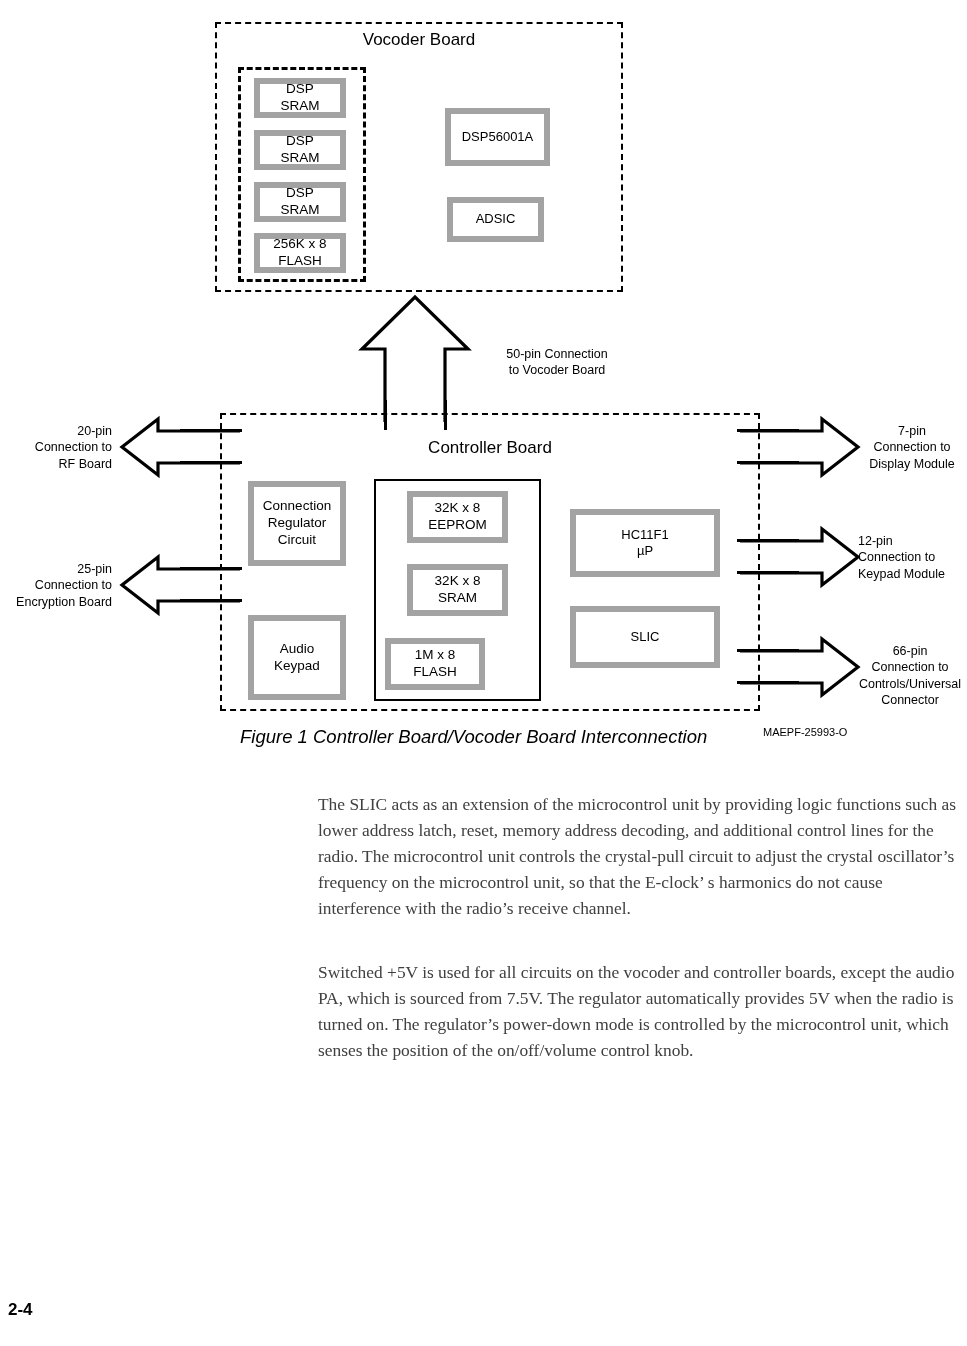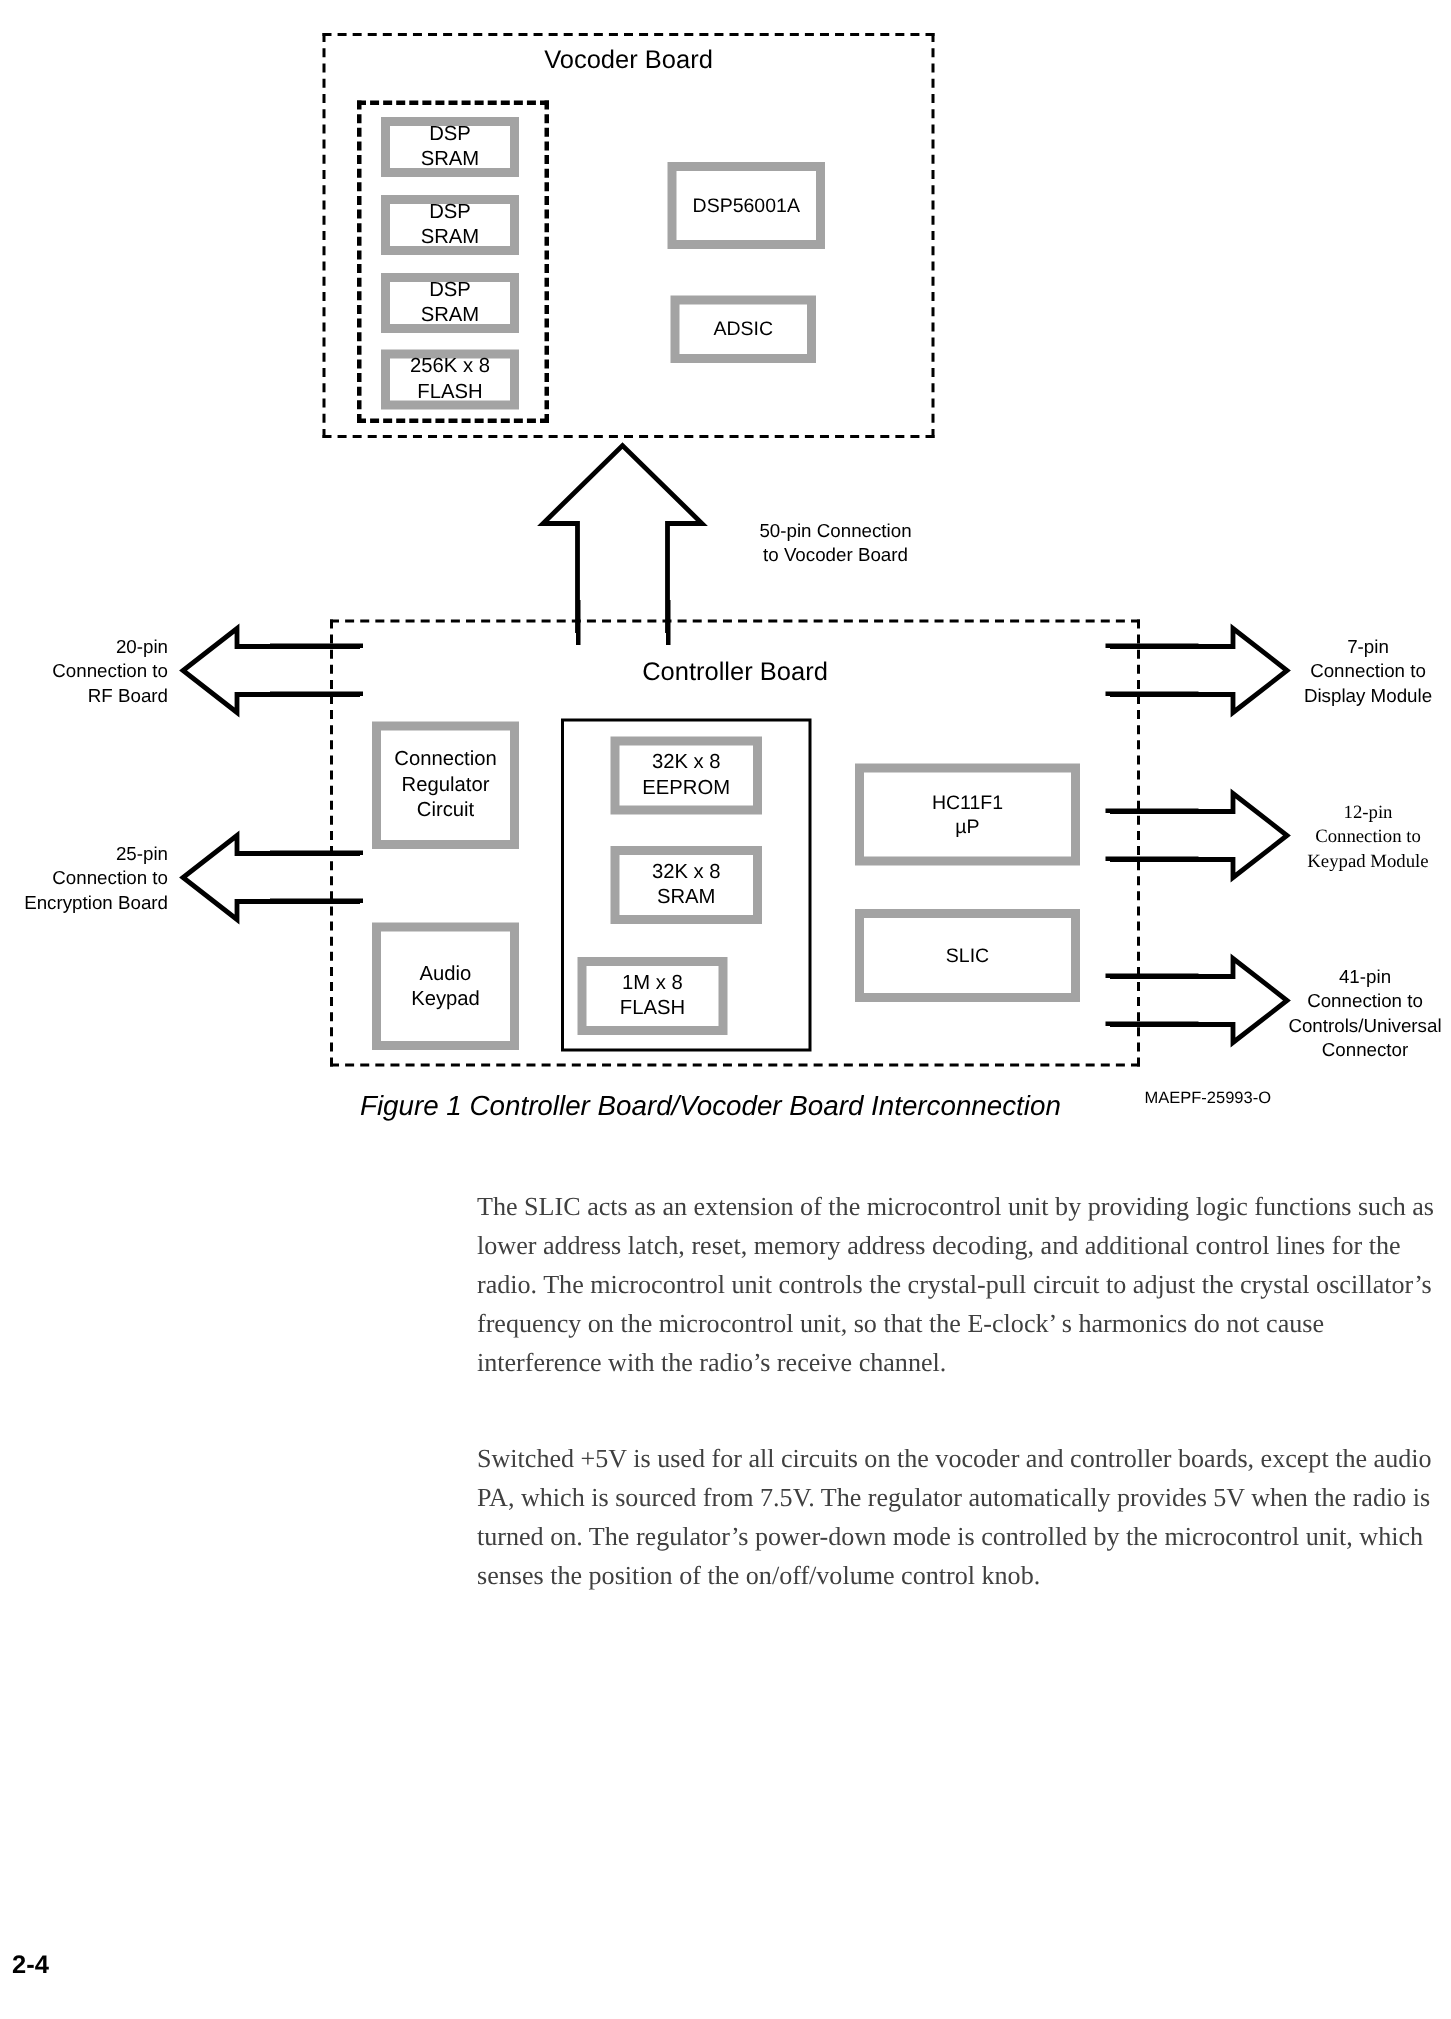--- a/index.html
+++ b/index.html
@@ -227,28 +227,28 @@
   <svg class="abs" style="left:740px; top:396px;" width="122" height="62" viewBox="0 0 122 62">
     <path d="M 0 15 L 82 15 L 82 3 L 118 31 L 82 59 L 82 47 L 0 47" fill="none" stroke="#000" stroke-width="3.2" stroke-linejoin="miter"></path>
   </svg>
   <div class="arrow-label left-align" style="left:858px; top:403px; width:108px; text-align:center;">7-pin
 Connection to
 Display Module</div>
 
   <svg class="abs" style="left:740px; top:506px;" width="122" height="62" viewBox="0 0 122 62">
     <path d="M 0 15 L 82 15 L 82 3 L 118 31 L 82 59 L 82 47 L 0 47" fill="none" stroke="#000" stroke-width="3.2" stroke-linejoin="miter"></path>
   </svg>
-  <div class="arrow-label left-align" style="left:858px; top:513px; width:108px; text-align:center;font-family:Liberation Serif, serif;">12-pin
+  <div class="arrow-label left-align" style="left:858px; top:513px; width:108px; ">12-pin
 Connection to
 Keypad Module</div>
 
   <svg class="abs" style="left:740px; top:616px;" width="122" height="62" viewBox="0 0 122 62">
     <path d="M 0 15 L 82 15 L 82 3 L 118 31 L 82 59 L 82 47 L 0 47" fill="none" stroke="#000" stroke-width="3.2" stroke-linejoin="miter"></path>
   </svg>
-  <div class="arrow-label left-align" style="left:853px; top:623px; width:114px; text-align:center;">41-pin
+  <div class="arrow-label left-align" style="left:853px; top:623px; width:114px; text-align:center;">66-pin
 Connection to
 Controls/Universal
 Connector</div>
 
   <div class="wire" style="left:180px; top:409px; width:62px; height:3px;"></div>
   <div class="wire" style="left:180px; top:441px; width:62px; height:3px;"></div>
 
   <div class="wire" style="left:180px; top:547px; width:62px; height:3px;"></div>
   <div class="wire" style="left:180px; top:579px; width:62px; height:3px;"></div>
 

